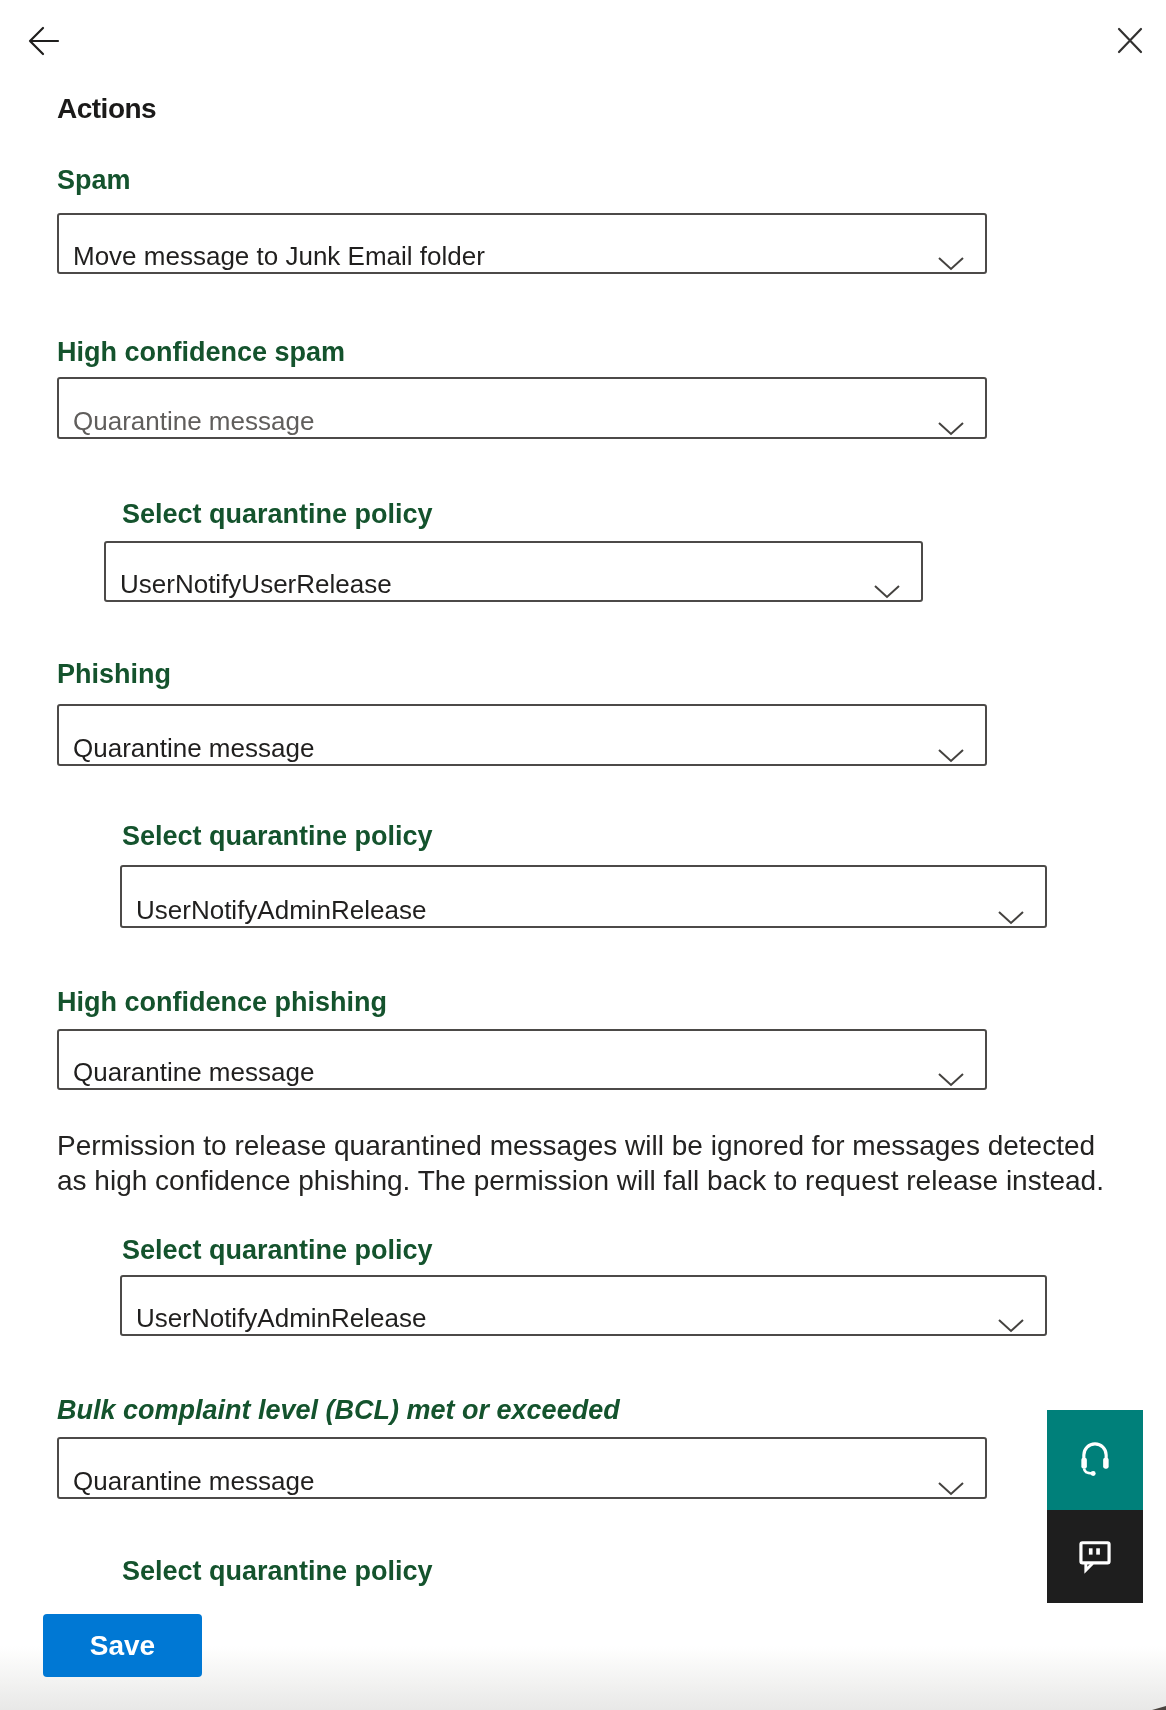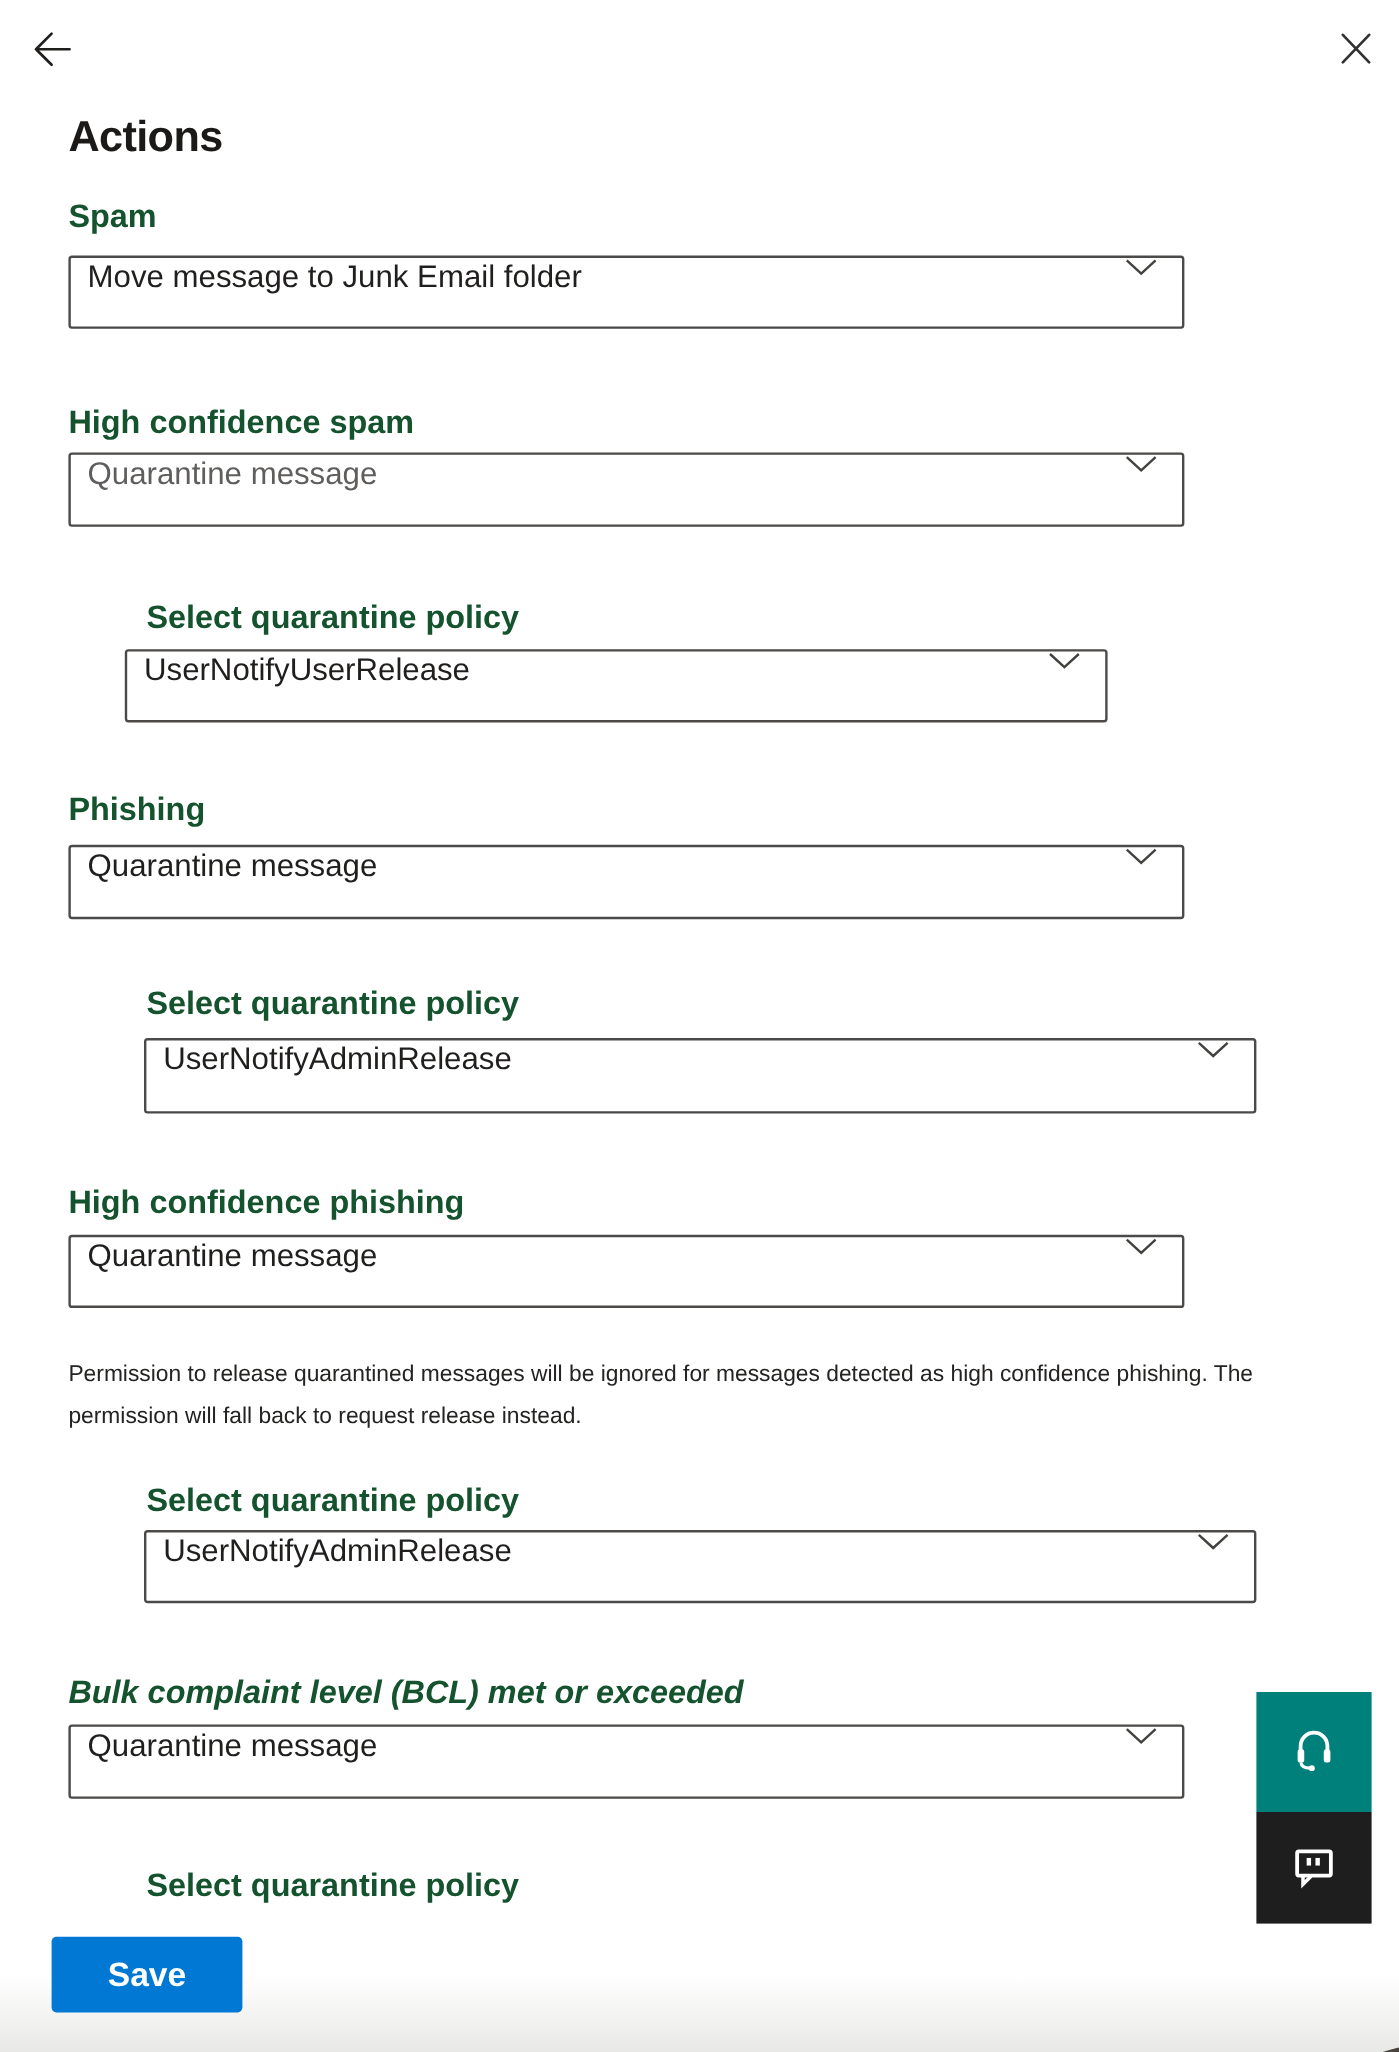--- a/index.html
+++ b/index.html
@@ -6,37 +6,37 @@
   .page{
     position:relative;width:1166px;height:1710px;background:#ffffff;
     font-family:"Liberation Sans","DejaVu Sans",sans-serif;overflow:hidden;
   }
   .abs{position:absolute;}
   .icon-btn{
     background:none;border:none;padding:0;cursor:pointer;
     display:flex;align-items:center;justify-content:center;
   }
   .page-title{
-    font-size:36px;font-weight:700;color:#1b1a19;letter-spacing:-0.5px;text-align:center;
+    font-size:28px;font-weight:700;color:#1b1a19;letter-spacing:-0.5px;text-align:center;
   }
   .lbl{
     font-size:27px;font-weight:700;color:#14532d;line-height:30px;white-space:nowrap;
   }
   .dd{
     box-sizing:border-box;height:61px;border:2px solid #4c4a48;border-radius:3px;
-    background:#ffffff;display:flex;align-items:flex-start;justify-content:space-between;
+    background:#ffffff;display:flex;align-items:flex-end;justify-content:space-between;
     padding:0 20px 0 14px;cursor:pointer;gap:32px;
   }
   .dd-value{
     font-size:26px;color:#201f1e;white-space:nowrap;overflow:hidden;
   }
   .dd-value.muted{color:#605e5c;}
   .chev{display:flex;align-items:center;}
   .note{
-    font-size:19px;color:#242322;line-height:35px;width:1066px;
+    font-size:28px;color:#242322;line-height:35px;width:1066px;
   }
   .footer{
     left:0;top:1588px;width:1166px;height:122px;
     background:linear-gradient(180deg,#ffffff 0px,#ffffff 58px,#f2f2f1 95px,#e8e8e7 122px);
   }
   .btn{
     box-sizing:border-box;height:63px;border-radius:4px;font-size:28px;font-weight:600;
     display:flex;align-items:center;justify-content:center;cursor:pointer;
     font-family:"Liberation Sans","DejaVu Sans",sans-serif;
     text-align:center;

